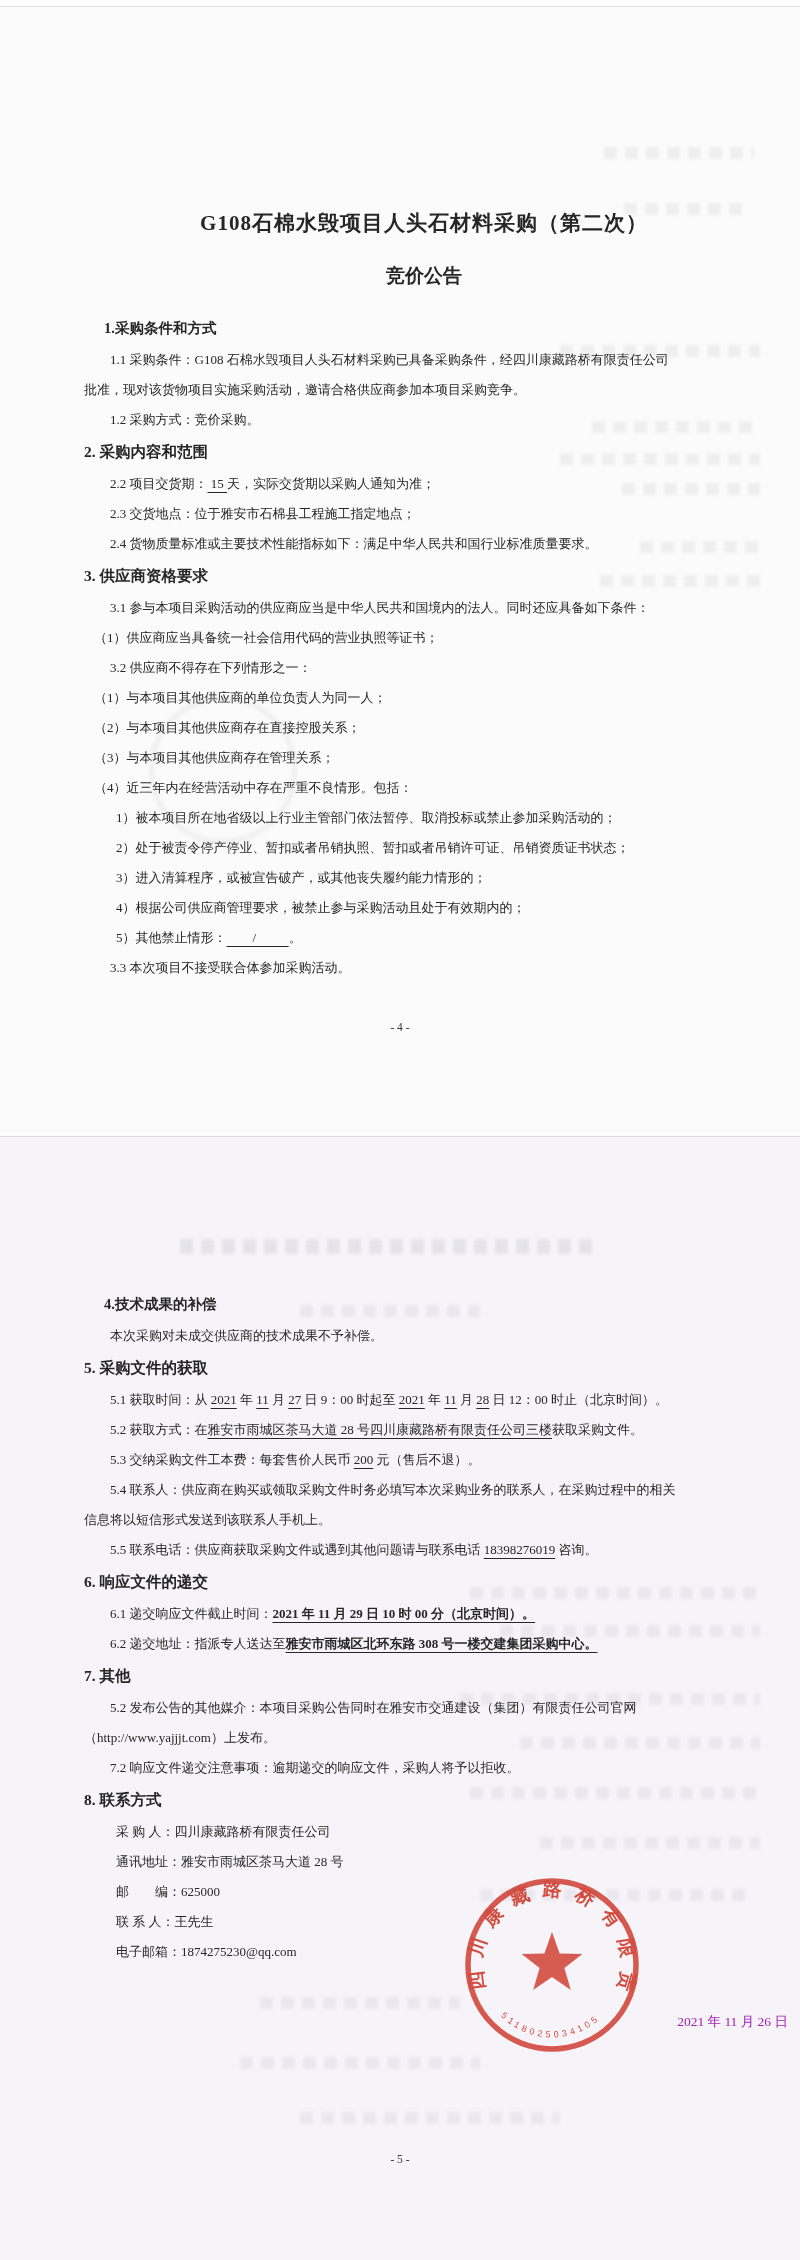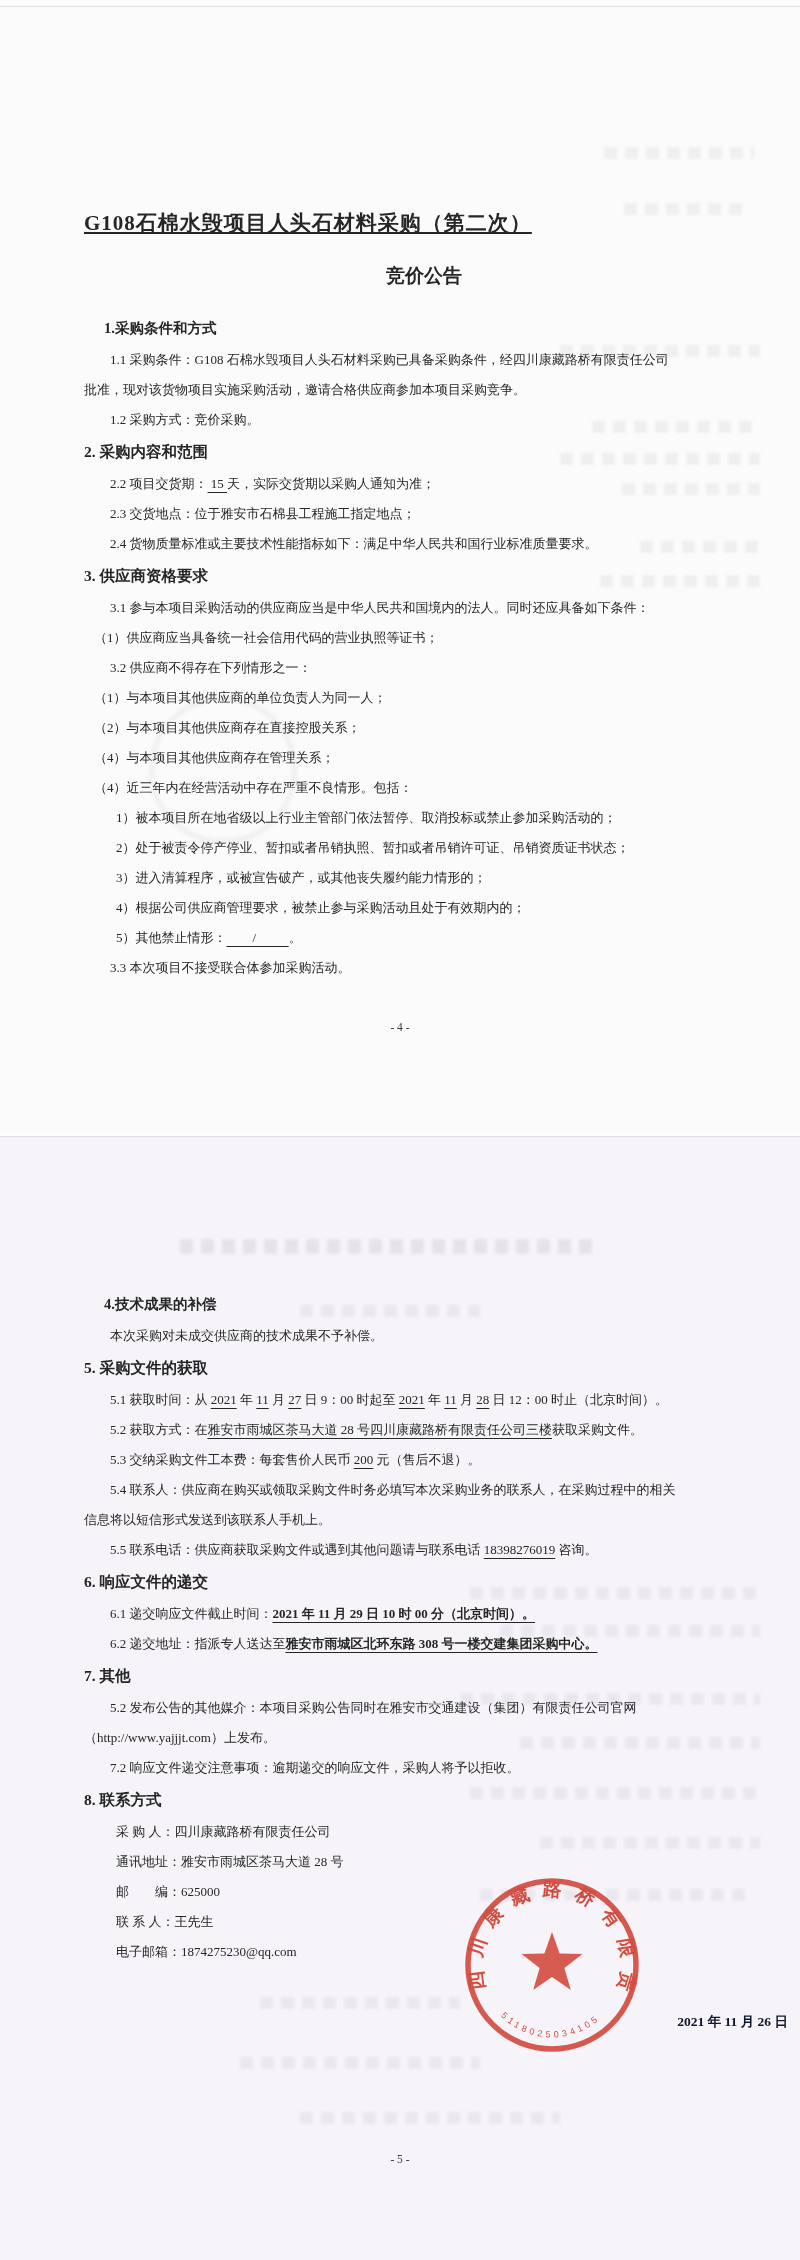--- a/index.html
+++ b/index.html
@@ -7,33 +7,33 @@
           font-family:"Liberation Serif","DejaVu Serif",serif;color:#262626;}
   .page{position:absolute;left:0;width:800px;box-sizing:border-box;}
   .page1{top:6px;height:1126px;background:#fbfbfb;border-top:1px solid #e2e2e2;}
   .page2{top:1136px;height:1312px;background:#f6f4f9;border-top:1px solid #dedce2;}
   .edge-strip{position:absolute;left:0;top:1136px;width:7px;height:1124px;background:#d4d2d8;}
   .flow1{padding:198px 36px 0 84px;}
   .flow2{padding:150px 36px 0 84px;}
   .t{font-size:13px;line-height:30px;margin:0;}
   .hd{font-size:15.5px;font-weight:bold;line-height:34px;margin:0;}
   .hd-s{font-size:14.5px;margin-left:20px;}
-  .title{font-size:21px;font-weight:bold;line-height:36px;margin:0;letter-spacing:1px;text-decoration:underline;}
+  .title{font-size:21px;font-weight:bold;text-align:center;line-height:36px;margin:0;letter-spacing:1px;}
   .subtitle{font-size:19px;font-weight:bold;text-align:center;line-height:34px;margin:18px;}
   .ind{text-indent:26px;}
   .ind-s{text-indent:10px;}
   .ind-l{text-indent:32px;}
   .u{text-decoration:underline;text-underline-offset:4px;}
   .bu{text-decoration:underline;text-underline-offset:4px;font-weight:bold;}
   .pre{white-space:pre;}
   .pageno{position:absolute;left:0;width:800px;text-align:center;font-size:11.5px;color:#3a3a3a;}
   .pn1{top:1014px;}
   .pn2{top:1016px;}
   .seal{position:absolute;left:463px;top:739px;width:178px;height:178px;opacity:.9;}
-  .date{position:absolute;right:12px;top:876px;font-size:13.5px;color:#0f172a;font-weight:bold;}
+  .date{position:absolute;right:12px;top:876px;font-size:13.5px;color:#a21caf;}
   
   .g{position:absolute;height:12px;opacity:.07;filter:blur(1.5px);pointer-events:none;
      background:repeating-linear-gradient(90deg,#5a5a6e 0 13px,transparent 13px 21px);}
   .g-strong{opacity:.10;height:15px;}
   .g-circle{position:absolute;border:3px solid rgba(110,110,125,.14);border-radius:50%;
             filter:blur(2px);pointer-events:none;}
 </style>
 </head>
 <body>
 
@@ -64,21 +64,21 @@
       <p class="t ind"><span>2.2 项目交货期：</span><span class="u pre"> 15 </span><span>天，实际交货期以采购人通知为准；</span></p>
       <p class="t ind">2.3 交货地点：位于雅安市石棉县工程施工指定地点；</p>
       <p class="t ind">2.4 货物质量标准或主要技术性能指标如下：满足中华人民共和国行业标准质量要求。</p>
 
       <p class="hd">3.  供应商资格要求</p>
       <p class="t ind">3.1 参与本项目采购活动的供应商应当是中华人民共和国境内的法人。同时还应具备如下条件：</p>
       <p class="t ind-s">（1）供应商应当具备统一社会信用代码的营业执照等证书；</p>
       <p class="t ind">3.2 供应商不得存在下列情形之一：</p>
       <p class="t ind-s">（1）与本项目其他供应商的单位负责人为同一人；</p>
       <p class="t ind-s">（2）与本项目其他供应商存在直接控股关系；</p>
-      <p class="t ind-s">（4）与本项目其他供应商存在管理关系；</p>
+      <p class="t ind-s">（3）与本项目其他供应商存在管理关系；</p>
       <p class="t ind-s">（4）近三年内在经营活动中存在严重不良情形。包括：</p>
       <p class="t ind-l">1）被本项目所在地省级以上行业主管部门依法暂停、取消投标或禁止参加采购活动的；</p>
       <p class="t ind-l">2）处于被责令停产停业、暂扣或者吊销执照、暂扣或者吊销许可证、吊销资质证书状态；</p>
       <p class="t ind-l">3）进入清算程序，或被宣告破产，或其他丧失履约能力情形的；</p>
       <p class="t ind-l">4）根据公司供应商管理要求，被禁止参与采购活动且处于有效期内的；</p>
       <p class="t ind-l"><span>5）其他禁止情形：</span><span class="u pre">        /          </span><span>。</span></p>
       <p class="t ind">3.3  本次项目不接受联合体参加采购活动。</p>
     </div>
     <div class="pageno pn1">- 4 -</div>
   </div>

